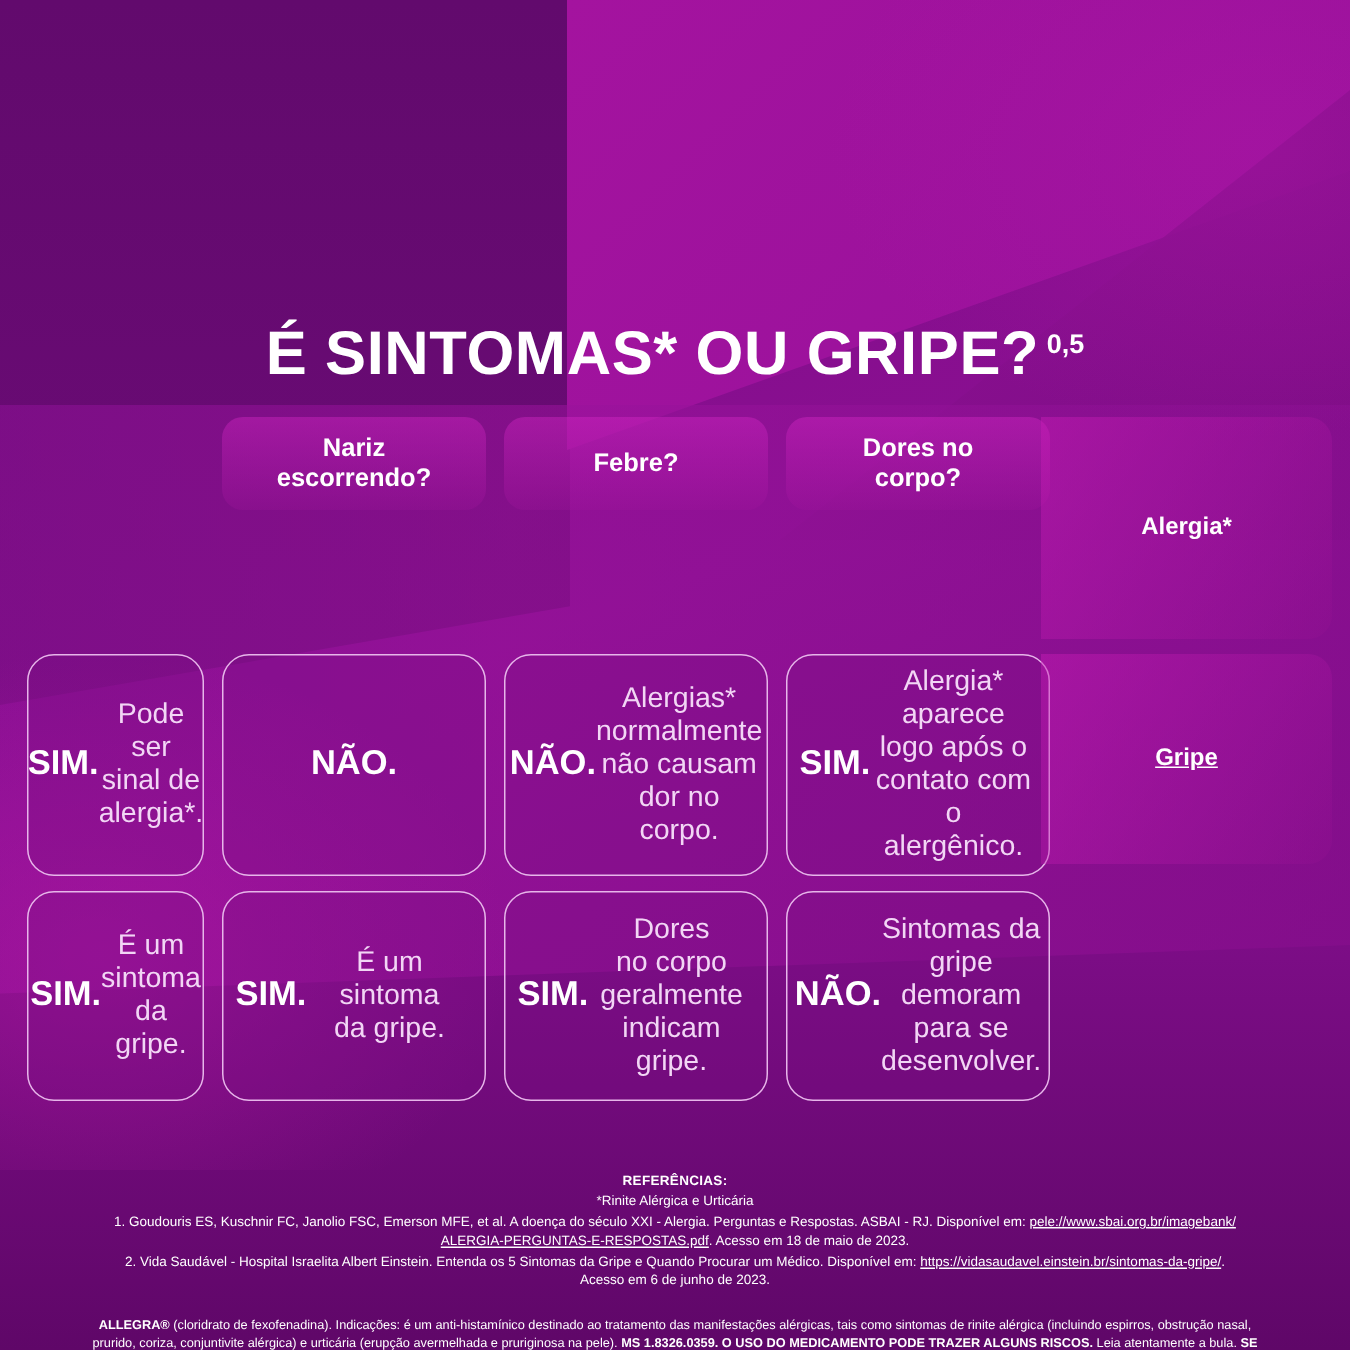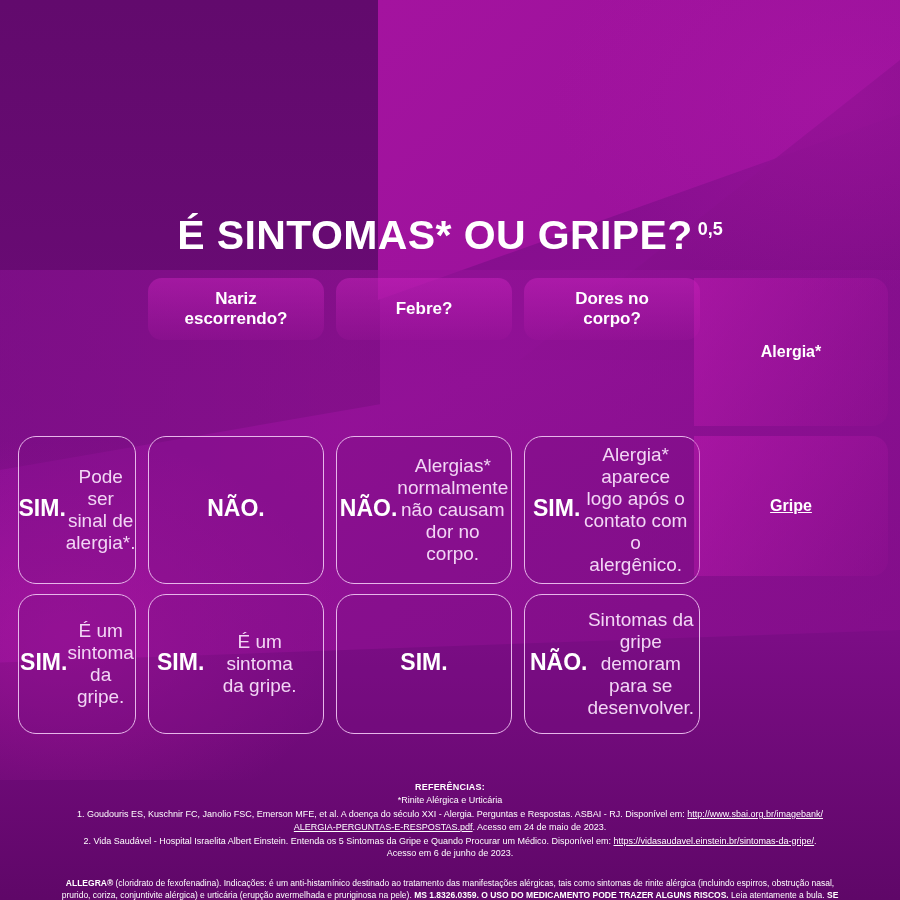--- a/index.html
+++ b/index.html
@@ -178,34 +178,35 @@
       <div class="cell r2">
         <div class="ans">SIM.</div>
         <div class="desc">É um sintoma<br>da gripe.</div>
       </div>
       <div class="cell r2">
         <div class="ans">SIM.</div>
         <div class="desc">É um sintoma<br>da gripe.</div>
       </div>
       <div class="cell r2">
         <div class="ans">SIM.</div>
+        <div class="desc">Dores<br>no corpo<br>geralmente<br>indicam gripe.</div>
       </div>
       <div class="cell r2">
         <div class="ans">NÃO.</div>
         <div class="desc">Sintomas da<br>gripe demoram<br>para se<br>desenvolver.</div>
       </div>
 
     </div>
 
     <div class="footer">
 
       <div class="ref-title">REFERÊNCIAS:</div>
       <div class="ref-note">*Rinite Alérgica e Urticária</div>
 
-      <div class="ref-line"><span>1. Goudouris ES, Kuschnir FC, Janolio FSC, Emerson MFE, et al. A doença do século XXI - Alergia. Perguntas e Respostas. ASBAI - RJ. Disponível em: </span><span class="u">http://www.sbai.org.br/imagebank/</span><br><span class="u">ALERGIA-PERGUNTAS-E-RESPOSTAS.pdf</span><span>. Acesso em 24 de maio de 2023.</span></div>
+      <div class="ref-line"><span>1. Goudouris ES, Kuschnir FC, Janolio FSC, Emerson MFE, et al. A doença do século XXI - Alergia. Perguntas e Respostas. ASBAI - RJ. Disponível em: </span><span class="u">pele://www.sbai.org.br/imagebank/</span><br><span class="u">ALERGIA-PERGUNTAS-E-RESPOSTAS.pdf</span><span>. Acesso em 18 de maio de 2023.</span></div>
 
       <div class="ref-line"><span>2. Vida Saudável - Hospital Israelita Albert Einstein. Entenda os 5 Sintomas da Gripe e Quando Procurar um Médico. Disponível em: </span><span class="u">https://vidasaudavel.einstein.br/sintomas-da-gripe/</span><span>.</span><br><span>Acesso em 6 de junho de 2023.</span></div>
 
       <div class="disclaimer"><b>ALLEGRA®</b><span> (cloridrato de fexofenadina). Indicações: é um anti-histamínico destinado ao tratamento das manifestações alérgicas, tais como sintomas de rinite alérgica (incluindo espirros, obstrução nasal, prurido, coriza, conjuntivite alérgica) e urticária (erupção avermelhada e pruriginosa na pele). </span><b>MS 1.8326.0359. O USO DO MEDICAMENTO PODE TRAZER ALGUNS RISCOS.</b><span> Leia atentamente a bula. </span><b>SE PERSISTIREM OS SINTOMAS, O MÉDICO DEVERÁ SER CONSULTADO.</b><span>  MAT-BR-2404165. SET/2024.</span></div>
 
     </div>
 
   </div>
 </div>
 

